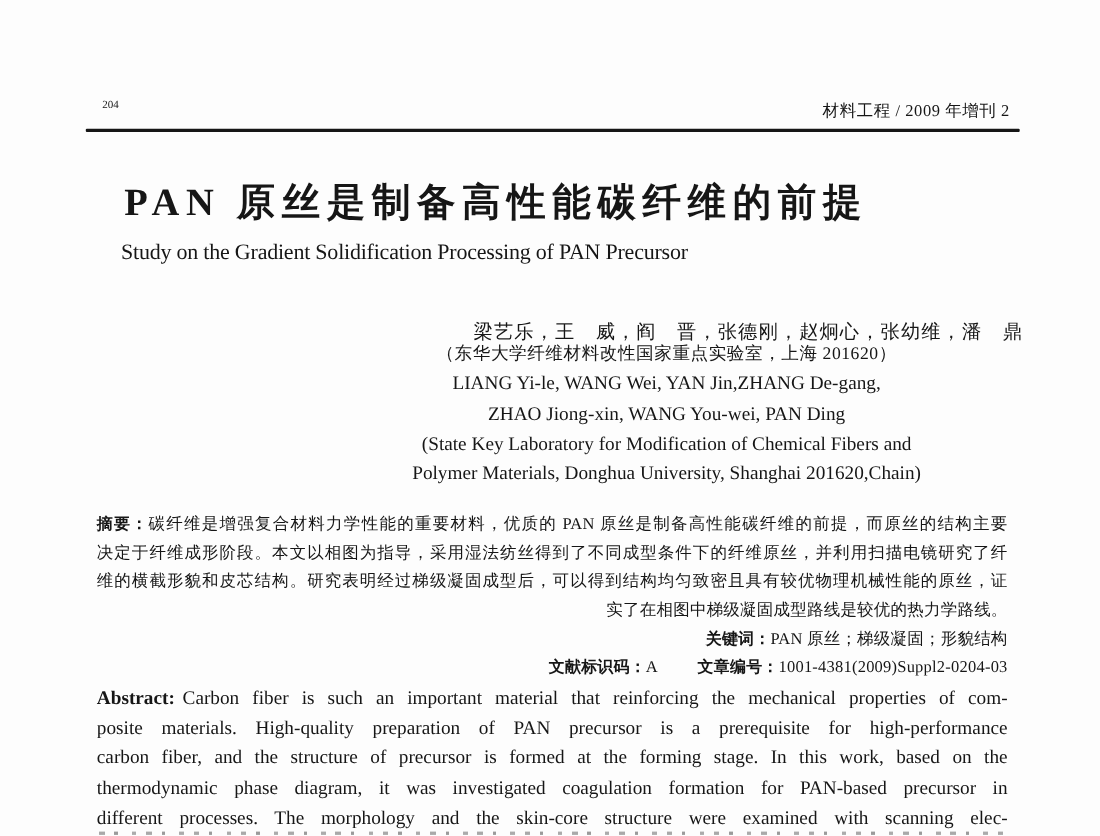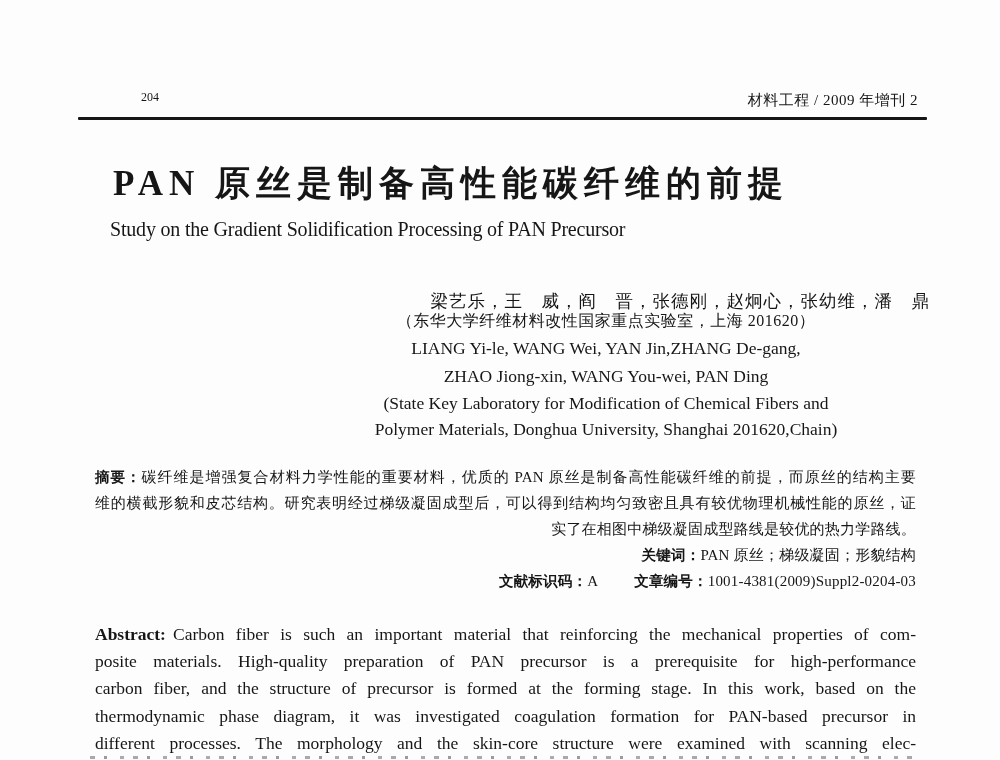--- a/index.html
+++ b/index.html
@@ -13,22 +13,21 @@
     overflow: hidden;
     background: #fdfdfd;
     color: #161616;
     font-family: "Liberation Serif", "DejaVu Serif", serif;
   }
   .abs { position: absolute; }
 
   
   .page-number {
     left: 93px; top: 90px;
-    font-size: 12px;
-    margin-left: 48px;
+    font-size: 10px;
   }
   .journal-ref {
     right: 82px; top: 91px;
     font-size: 15px;
     letter-spacing: 0.5px;
   }
   .header-rule {
     left: 78px; top: 117px;
     width: 849px; height: 3px;
     background: #161616;
@@ -74,21 +73,20 @@
   
   .cn-block {
     left: 88px; top: 464px; width: 828px;
     font-size: 15px;
     line-height: 26px;
     letter-spacing: 0.2px;
   }
   .jline {
     text-align: justify;
     text-align-last: justify;
-    margin-left: 7px;
   }
   .plain { text-align: right; }
   .cn-label {
     font-weight: 700;
     font-family: "Liberation Sans", "DejaVu Sans", sans-serif;
     font-size: 14.5px;
   }
   .meta-gap { display: inline-block; width: 36px; }
 
   
@@ -128,20 +126,21 @@
   <div class="abs affiliation-cn">（东华大学纤维材料改性国家重点实验室，上海 201620）</div>
   <div class="abs authors-en-1">LIANG Yi-le, WANG Wei, YAN Jin,ZHANG De-gang,</div>
   <div class="abs authors-en-2">ZHAO Jiong-xin, WANG You-wei, PAN Ding</div>
   <div class="abs affil-en-1">(State Key Laboratory for Modification of Chemical Fibers and</div>
   <div class="abs affil-en-2">Polymer Materials, Donghua University, Shanghai 201620,Chain)</div>
 
   <div class="abs cn-block">
     <div class="jline">
       <span class="cn-label">摘要：</span><span>碳纤维是增强复合材料力学性能的重要材料，优质的 PAN 原丝是制备高性能碳纤维的前提，而原丝的结构主要</span>
     </div>
+    <div class="jline">决定于纤维成形阶段。本文以相图为指导，采用湿法纺丝得到了不同成型条件下的纤维原丝，并利用扫描电镜研究了纤</div>
     <div class="jline">维的横截形貌和皮芯结构。研究表明经过梯级凝固成型后，可以得到结构均匀致密且具有较优物理机械性能的原丝，证</div>
     <div class="plain">实了在相图中梯级凝固成型路线是较优的热力学路线。</div>
     <div class="plain">
       <span class="cn-label">关键词：</span><span>PAN 原丝；梯级凝固；形貌结构</span>
     </div>
     <div class="plain">
       <span class="cn-label">文献标识码：</span><span>A</span><span class="meta-gap"></span><span class="cn-label">文章编号：</span><span>1001-4381(2009)Suppl2-0204-03</span>
     </div>
   </div>
 

